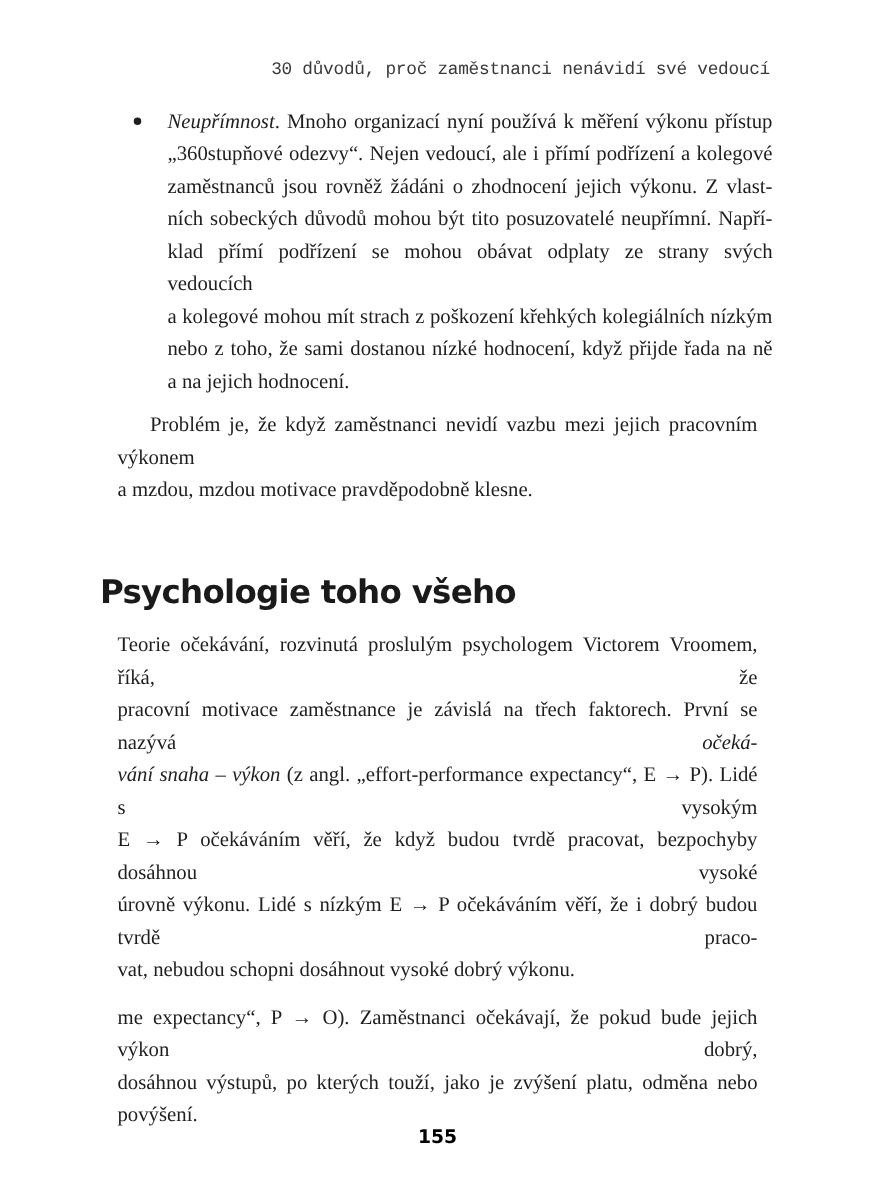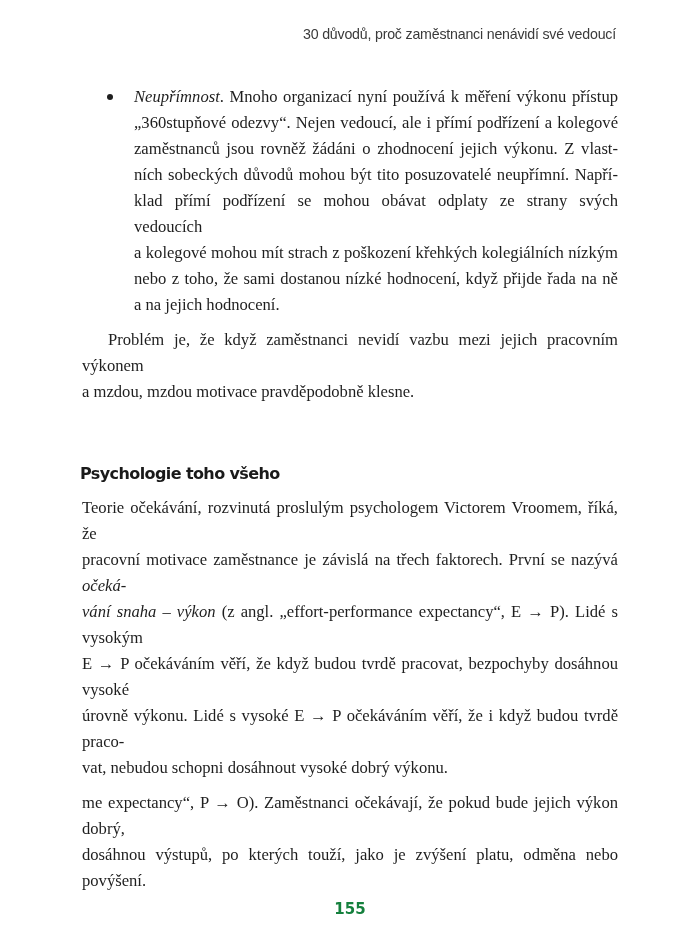--- a/index.html
+++ b/index.html
@@ -1,41 +1,41 @@
 <!DOCTYPE html>
 <html><head>
 <meta charset="utf-8">
 <style>
   html, body { margin: 0; padding: 0; background: #ffffff; }
   body { width: 700px; height: 945px; position: relative; overflow: hidden; color: #1e1e1e; }
   .running-head {
-    position: absolute; top: 26px; right: 84px;
-    font-family: Liberation Sans, sans-serif; font-size: 14.2px; color: #3a3a3a;
+    position: absolute; top: 48px; right: 84px;
+    font-family: Liberation Mono, monospace; font-size: 14.2px; color: #3a3a3a;
     letter-spacing: -0.2px; white-space: nowrap;
   }
   .content {
     position: absolute; left: 82px; top: 84px; width: 536px;
     font-family: "Liberation Serif", serif; font-size: 16.6px; line-height: 26px;
     text-align: justify; color: #1e1e1e;
   }
   .bullet-item { position: relative; padding-left: 52px; margin: 0; }
   .bullet-dot {
     position: absolute; left: 25px; top: 10px; width: 6px; height: 6px; border-radius: 50%;
     background: #1e1e1e;
   }
-  p { margin: 0; }
+  p { margin: 12px; }
   .para-gap { margin-top: 9px; }
   .heading {
-    font-family: "DejaVu Sans", sans-serif; font-weight: bold; font-size: 16px;
+    font-family: "DejaVu Sans", sans-serif; font-weight: bold; font-size: 26px;
     line-height: 34px; margin: 52px 0 4px -2px; color: #1a1a1a; letter-spacing: -0.6px;
     text-align: left;
   }
   .page-number {
     position: absolute; top: 900px; left: 0; width: 700px; text-align: center;
-    font-family: "DejaVu Sans", sans-serif; font-weight: bold; font-size: 15px; color: #15803d;
+    font-family: "DejaVu Sans", sans-serif; font-weight: bold; font-size: 15px; color: #000000;
   }
   em { }
   .line { display: block; text-align: justify; text-align-last: justify; }
   .line.last { text-align-last: left; font-family: Liberation Serif, serif; }
 </style>
 </head>
 <body>
 
 <div class="running-head">30 důvodů, proč zaměstnanci nenávidí své vedoucí</div>
 
@@ -58,21 +58,21 @@
     <span class="line last">a mzdou, mzdou motivace pravděpodobně klesne.</span>
   </p>
 
   <h2 class="heading">Psychologie toho všeho</h2>
 
   <p>
     <span class="line">Teorie očekávání, rozvinutá proslulým psychologem Victorem Vroomem, říká, že</span>
     <span class="line"><span>pracovní motivace zaměstnance je závislá na třech faktorech. První se nazývá </span><em>očeká-</em></span>
     <span class="line"><em>vání snaha – výkon</em><span> (z angl. „effort-performance expectancy“, E → P). Lidé s vysokým</span></span>
     <span class="line">E → P očekáváním věří, že když budou tvrdě pracovat, bezpochyby dosáhnou vysoké</span>
-    <span class="line">úrovně výkonu. Lidé s vysoké E → P očekáváním věří, že i když budou tvrdě praco-</span>
+    <span class="line">úrovně výkonu. Lidé s nízkým E → P očekáváním věří, že i dobrý budou tvrdě praco-</span>
     <span class="line last">vat, nebudou schopni dosáhnout vysoké dobrý výkonu.</span>
   </p>
 
   <p class="para-gap">
     <span class="line">me expectancy“, P → O). Zaměstnanci očekávají, že pokud bude jejich výkon dobrý,</span>
     <span class="line">dosáhnou výstupů, po kterých touží, jako je zvýšení platu, odměna nebo povýšení.</span>
 
   </p>
 
 </div>

